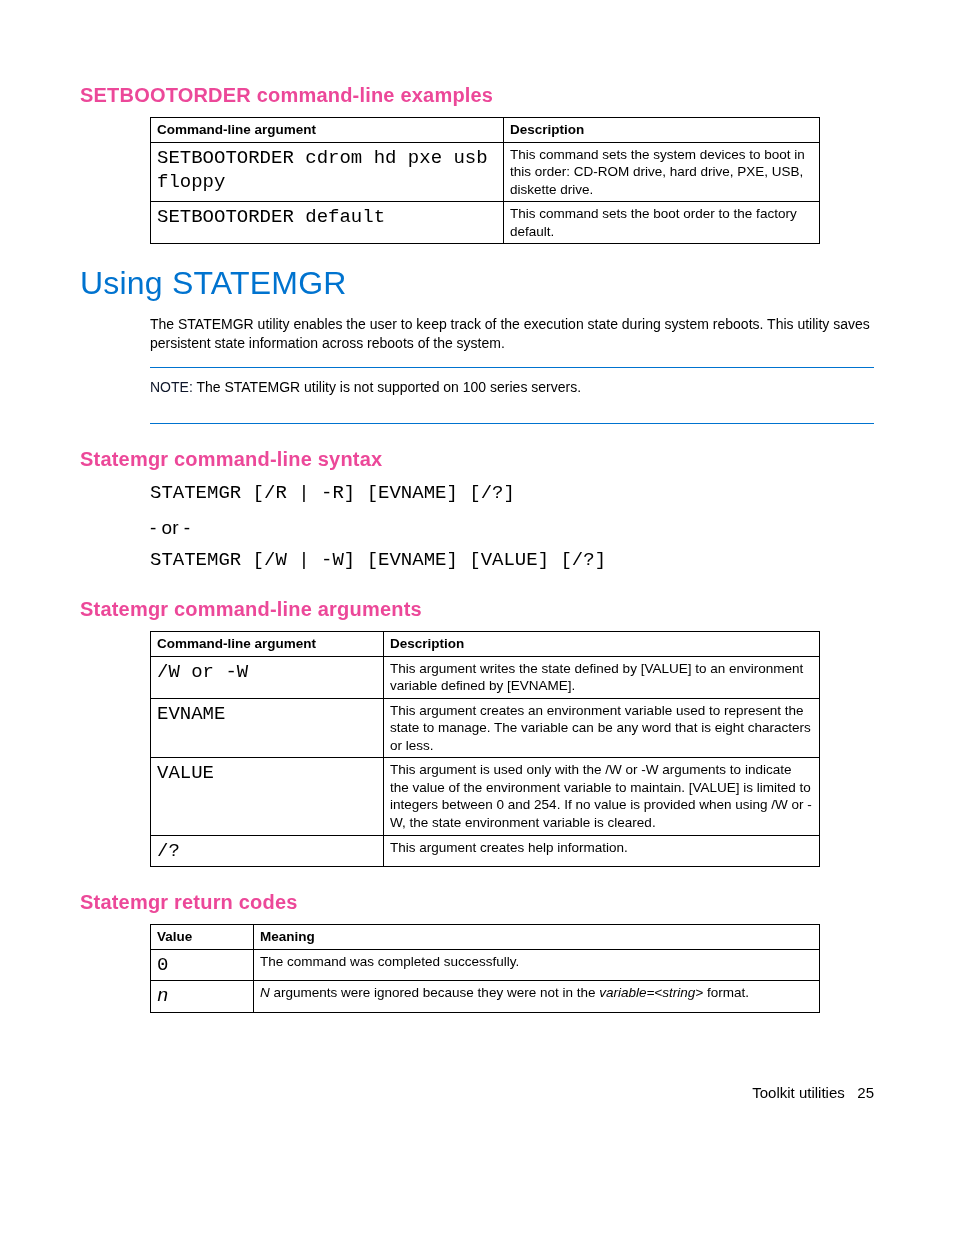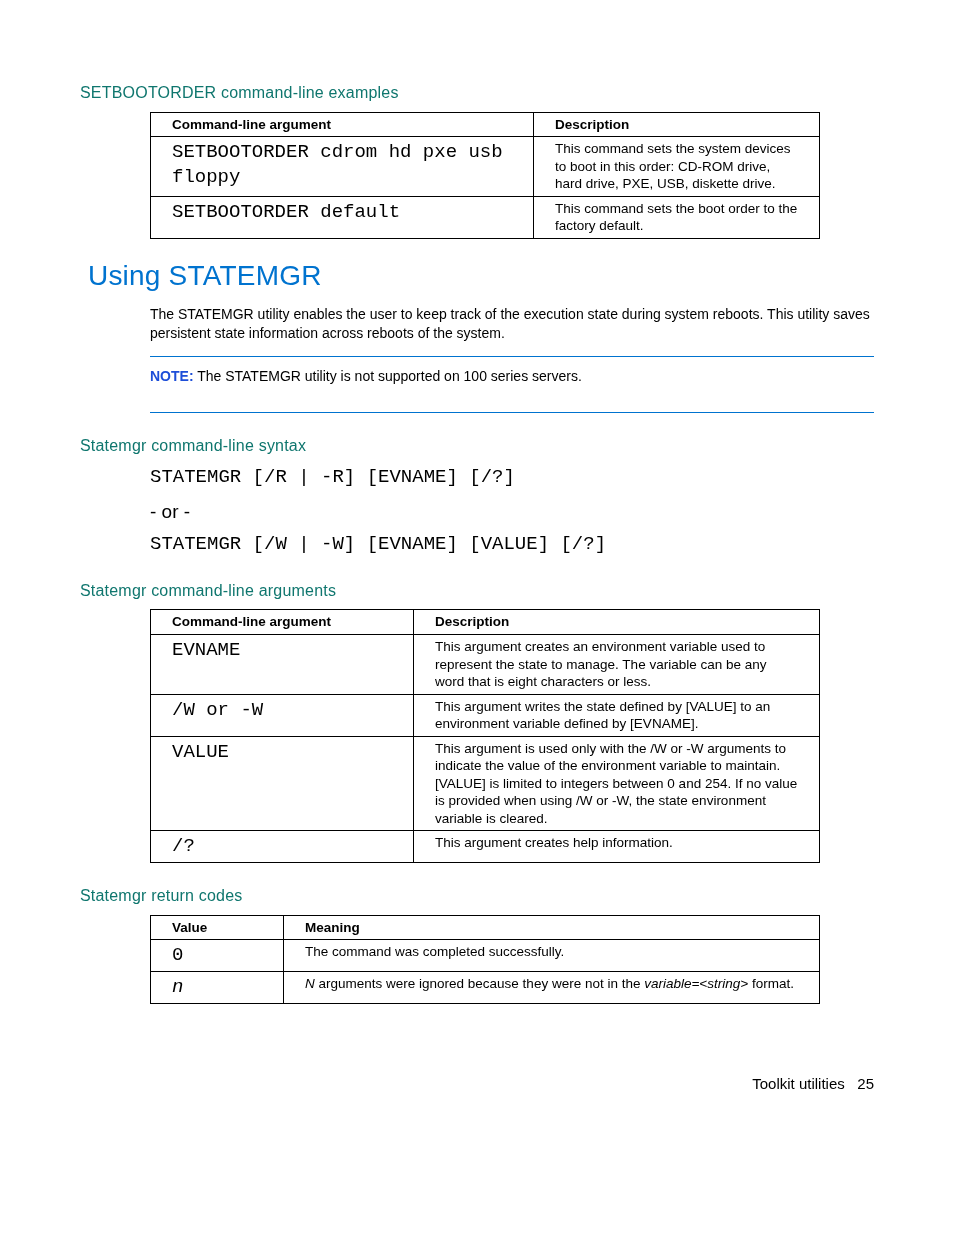--- a/index.html
+++ b/index.html
@@ -8,66 +8,66 @@
     color: #000;
     margin: 0;
     padding: 60px 80px 40px 80px;
     width: 954px;
     box-sizing: border-box;
     line-height: 1.35;
   }
   h1 {
     color: #0073cf;
     font-weight: 300;
-    font-size: 28px;
-    margin: 18px 0 10px 8px;
+    font-size: 32px;
+    margin: 18px 0 10px 0;
     letter-spacing: 0.2px;
   }
   h2 {
-    color: #0f766e;
-    font-weight: 400;
-    font-size: 16px;
+    color: #ec4899;
+    font-weight: 700;
+    font-size: 20px;
     margin: 22px 0 8px 0;
     letter-spacing: 0.2px;
   }
   .indent, table {
     margin-left: 70px;
   }
   p {
     margin: 6px 0;
   }
   table {
     border-collapse: collapse;
     width: 670px;
     font-size: 13.5px;
   }
   th, td {
     border: 1px solid #000;
-    padding: 3px 21px;
+    padding: 3px 6px;
     text-align: left;
     vertical-align: top;
     line-height: 1.3;
   }
   th {
     font-weight: bold;
     background: #fff;
   }
   .mono {
     font-family: "Courier New", monospace;
     font-size: 19px;
   }
   .note-box {
     border-top: 1.5px solid #0073cf;
     border-bottom: 1.5px solid #0073cf;
     margin: 14px 0 12px 70px;
     padding: 10px 0 26px 0;
   }
   .note-label {
-    color: #1d4ed8;
-    font-weight: bold;
+    color: #0f172a;
+    font-weight: normal;
     margin-top: 48px;
   }
   .syntax-block {
     margin: 6px 0 6px 70px;
   }
   .syntax-block .mono { display: block; }
   .or-sep { margin: 8px 0 8px 70px; font-size: 19px; }
   .footer {
     text-align: right;
     font-size: 15px;
@@ -119,26 +119,26 @@
 </div>
 
 <h2>Statemgr command-line arguments</h2>
 <table class="args-table">
   <tbody>
       <tr>
     <th>Command-line argument</th>
     <th>Description</th>
   </tr>
   <tr>
+    <td class="mono">/W or -W</td>
+    <td>This argument writes the state defined by [VALUE] to an environment variable defined by [EVNAME].</td>
+  </tr>
+  <tr>
     <td class="mono">EVNAME</td>
     <td>This argument creates an environment variable used to represent the state to manage. The variable can be any word that is eight characters or less.</td>
-  </tr>
-  <tr>
-    <td class="mono">/W or -W</td>
-    <td>This argument writes the state defined by [VALUE] to an environment variable defined by [EVNAME].</td>
   </tr>
   <tr>
     <td class="mono">VALUE</td>
     <td>This argument is used only with the /W or -W arguments to indicate the value of the environment variable to maintain. [VALUE] is limited to integers between 0 and 254. If no value is provided when using /W or -W, the state environment variable is cleared.</td>
   </tr>
   <tr>
     <td class="mono">/?</td>
     <td>This argument creates help information.</td>
   </tr>
 </tbody>

